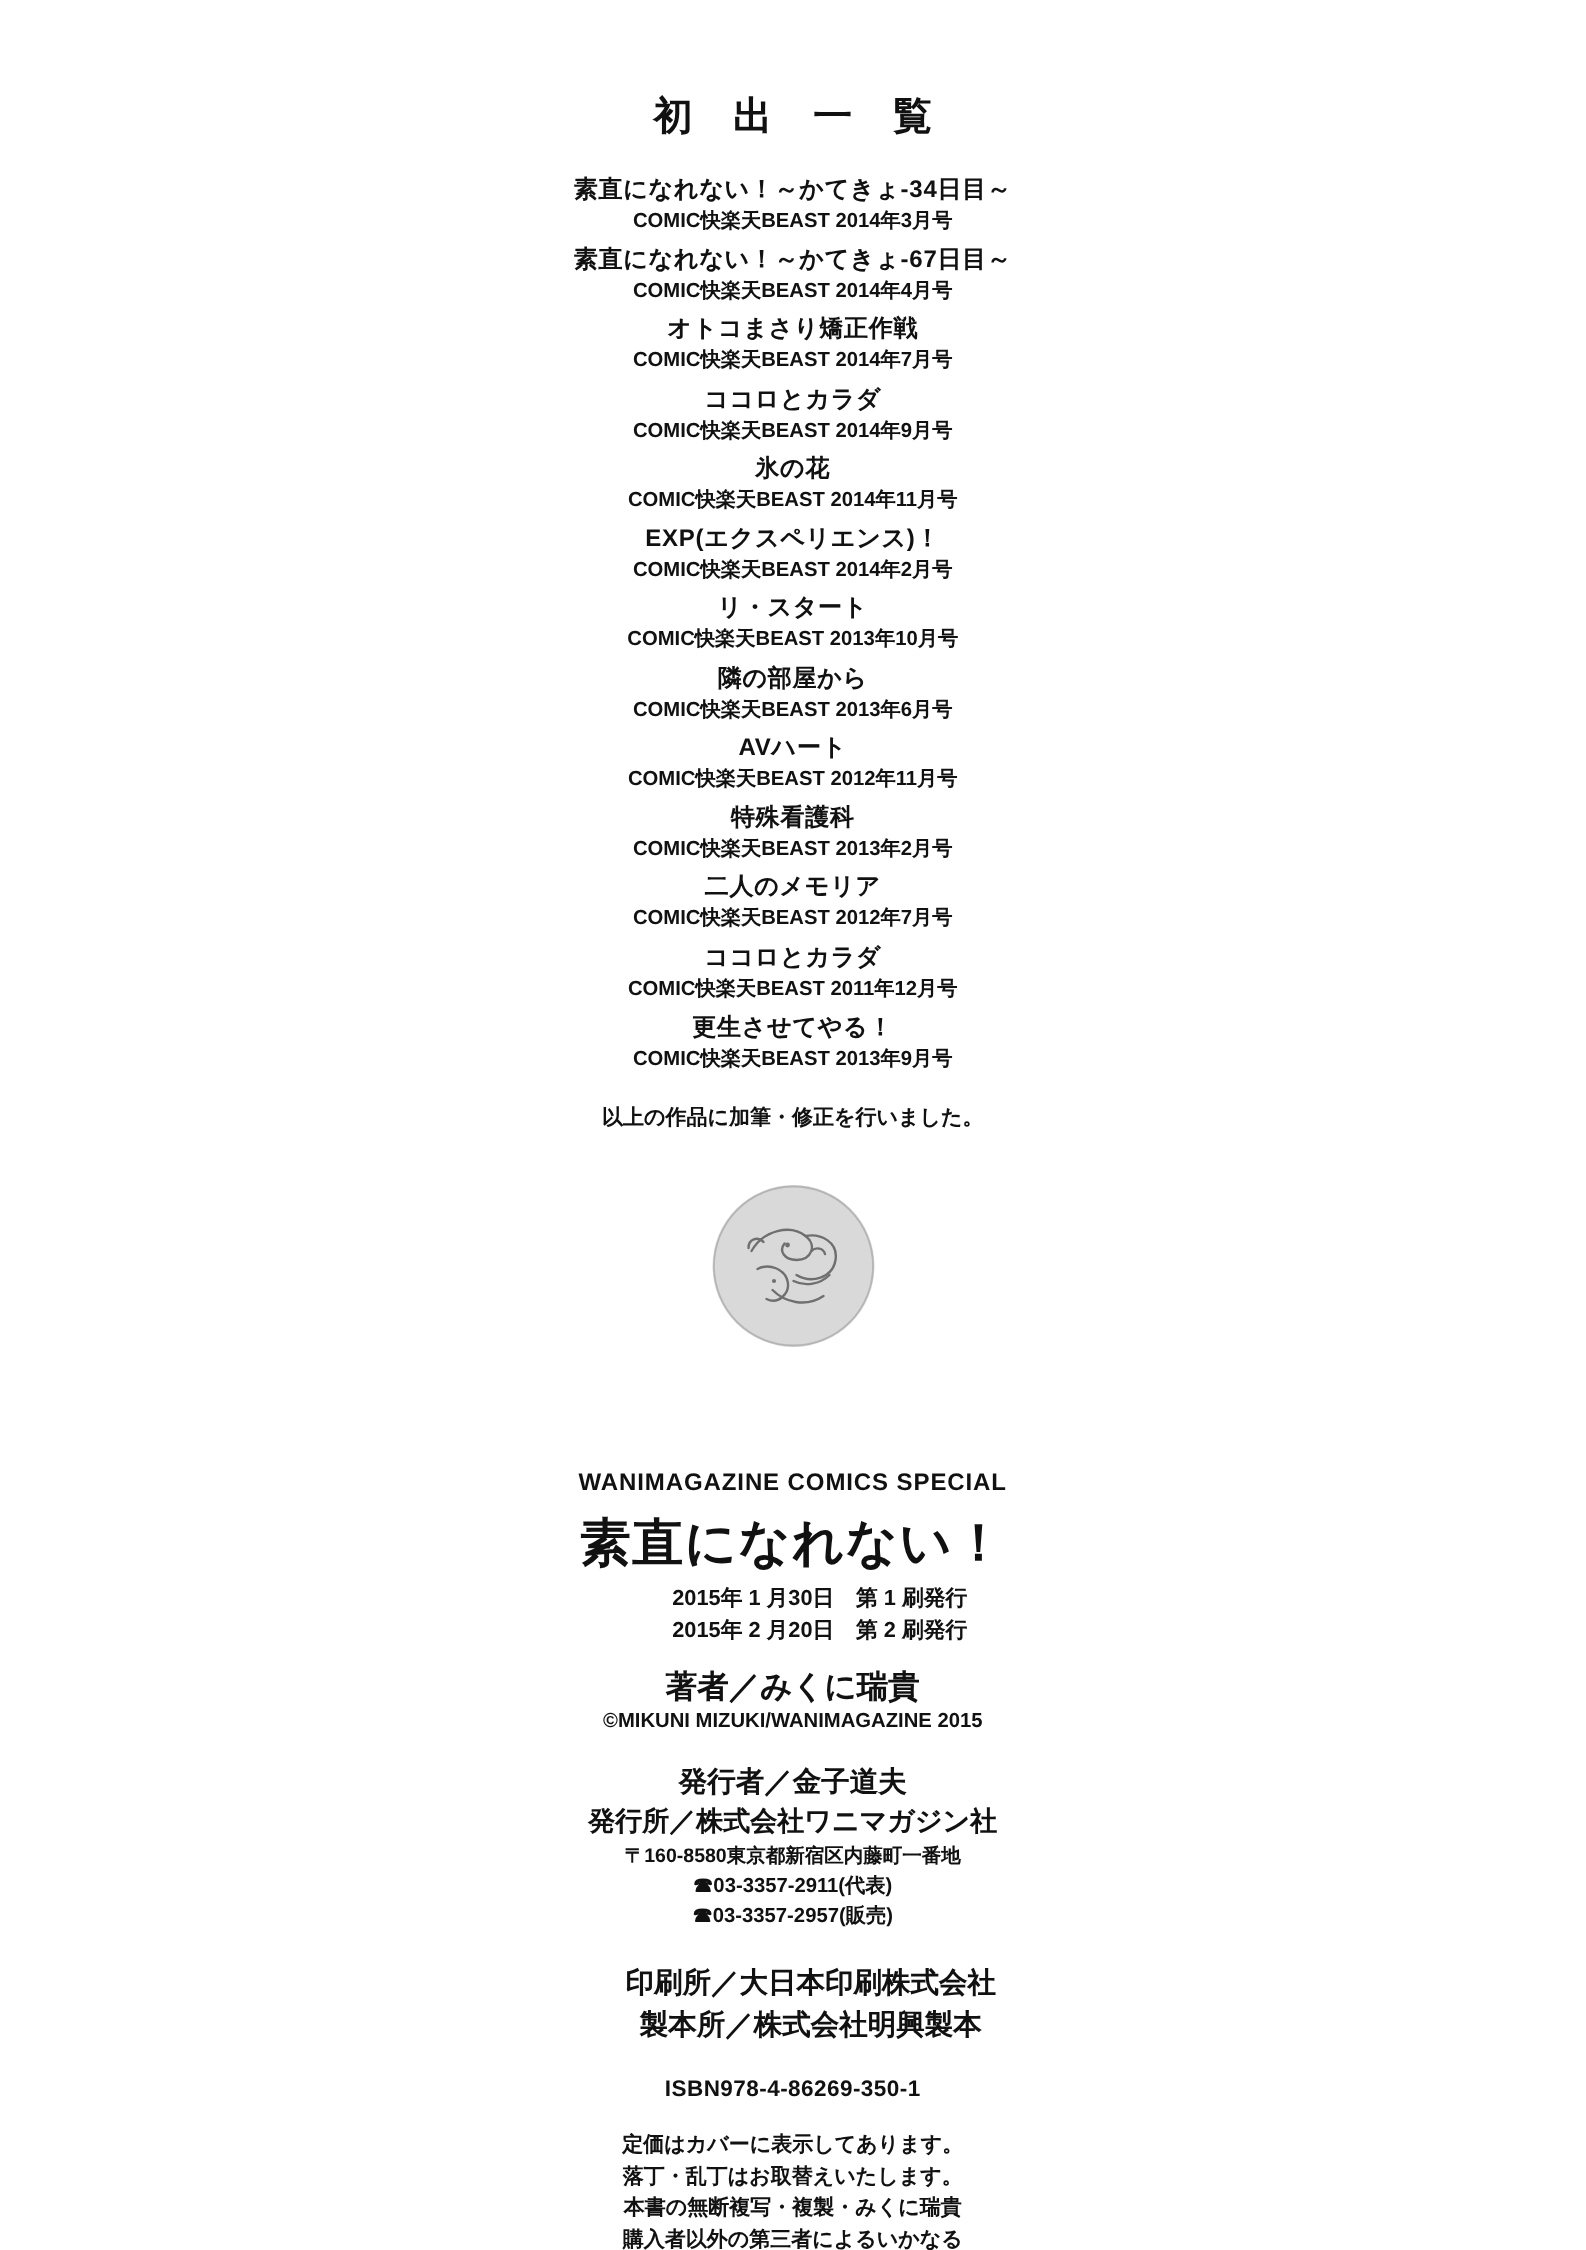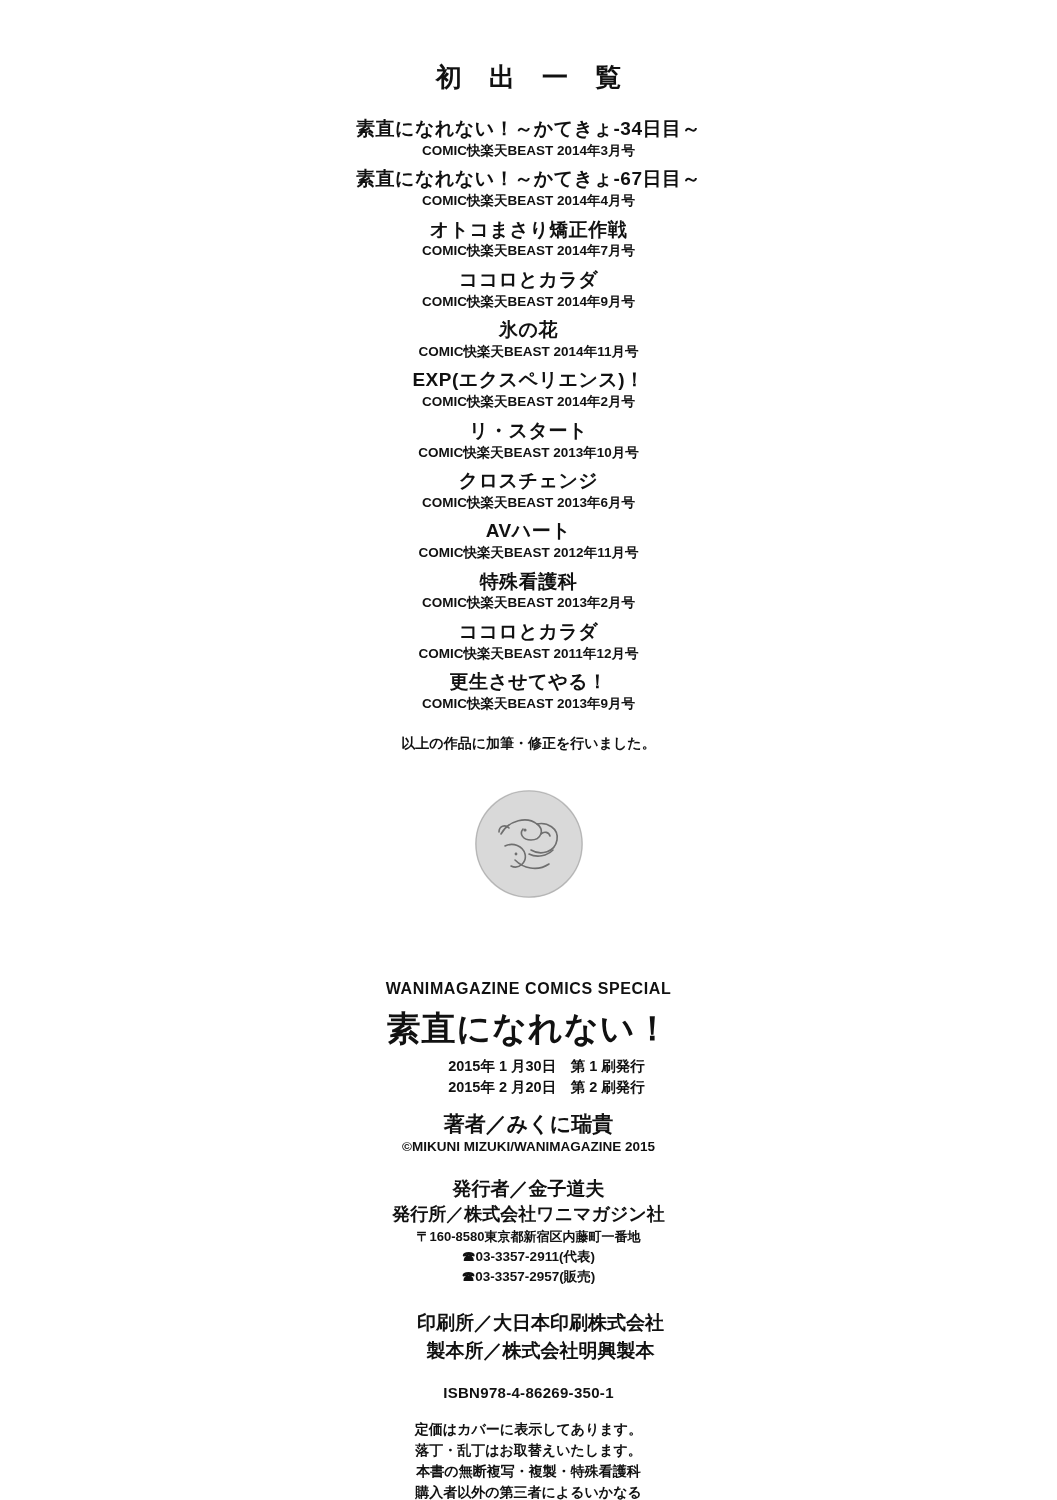--- a/index.html
+++ b/index.html
@@ -33,21 +33,21 @@
     font-size: 26px;
     font-weight: bold;
     letter-spacing: 10px;
     margin-bottom: 22px;
     padding-left: 10px;
   }
   .entry {
     margin-bottom: 8px;
   }
   .entry-title {
-    font-size: 19px;
+    font-size: 16px;
     font-weight: bold;
     line-height: 1.25;
     letter-spacing: 0.5px;
   }
   .entry-source {
     font-size: 13.5px;
     font-weight: bold;
     line-height: 1.3;
     margin-top: 1px;
   }
@@ -188,30 +188,34 @@
     </div>
     <div class="entry">
       <div class="entry-title">EXP(エクスペリエンス)！</div>
       <div class="entry-source">COMIC快楽天BEAST 2014年2月号</div>
     </div>
     <div class="entry">
       <div class="entry-title">リ・スタート</div>
       <div class="entry-source">COMIC快楽天BEAST 2013年10月号</div>
     </div>
     <div class="entry">
-      <div class="entry-title">クロスチェンジ</div>
+      <div class="entry-title">隣の部屋から</div>
       <div class="entry-source">COMIC快楽天BEAST 2013年6月号</div>
     </div>
     <div class="entry">
       <div class="entry-title">AVハート</div>
       <div class="entry-source">COMIC快楽天BEAST 2012年11月号</div>
     </div>
     <div class="entry">
       <div class="entry-title">特殊看護科</div>
       <div class="entry-source">COMIC快楽天BEAST 2013年2月号</div>
+    </div>
+    <div class="entry">
+      <div class="entry-title">二人のメモリア</div>
+      <div class="entry-source">COMIC快楽天BEAST 2012年7月号</div>
     </div>
     <div class="entry">
       <div class="entry-title">ココロとカラダ</div>
       <div class="entry-source">COMIC快楽天BEAST 2011年12月号</div>
     </div>
     <div class="entry">
       <div class="entry-title">更生させてやる！</div>
       <div class="entry-source">COMIC快楽天BEAST 2013年9月号</div>
     </div>
 
@@ -258,19 +262,19 @@
     <div class="printer-block">
       <div class="printer-line">印刷所／大日本印刷株式会社</div>
       <div class="printer-line">製本所／株式会社明興製本</div>
     </div>
 
     <div class="isbn">ISBN978-4-86269-350-1</div>
 
     <div class="notice">
       <div>定価はカバーに表示してあります。</div>
       <div>落丁・乱丁はお取替えいたします。</div>
-      <div>本書の無断複写・複製・特殊看護科</div>
+      <div>本書の無断複写・複製・みくに瑞貴</div>
       <div>購入者以外の第三者によるいかなる</div>
 
     </div>
   </section>
 
 </div>
 
 </body></html>

